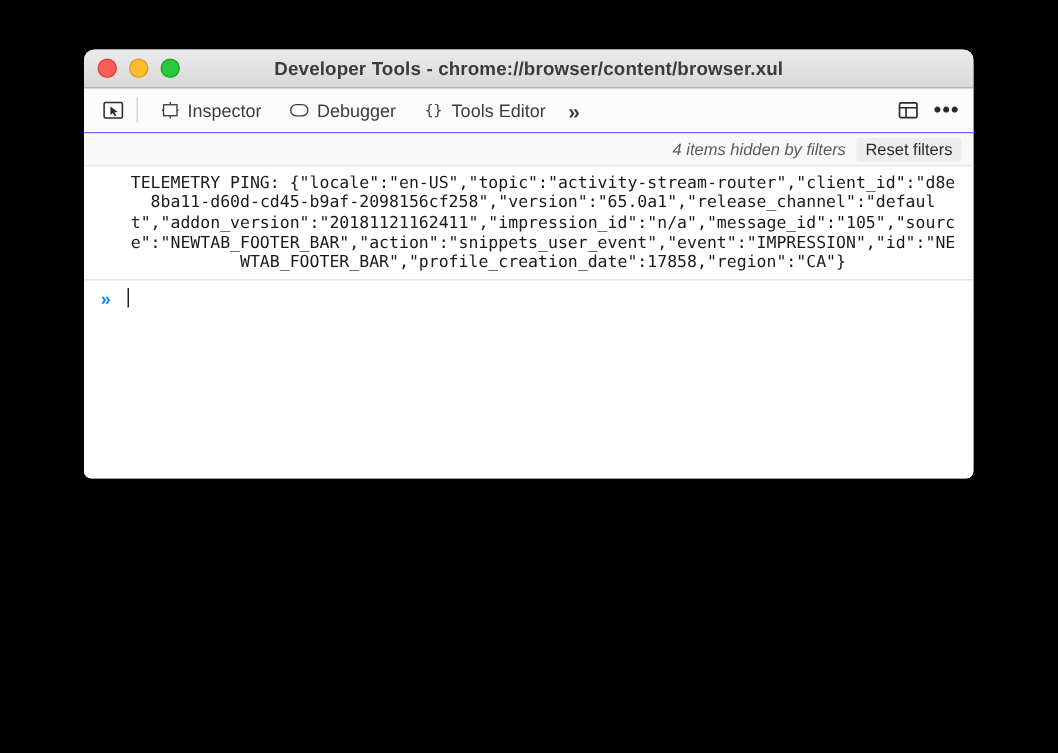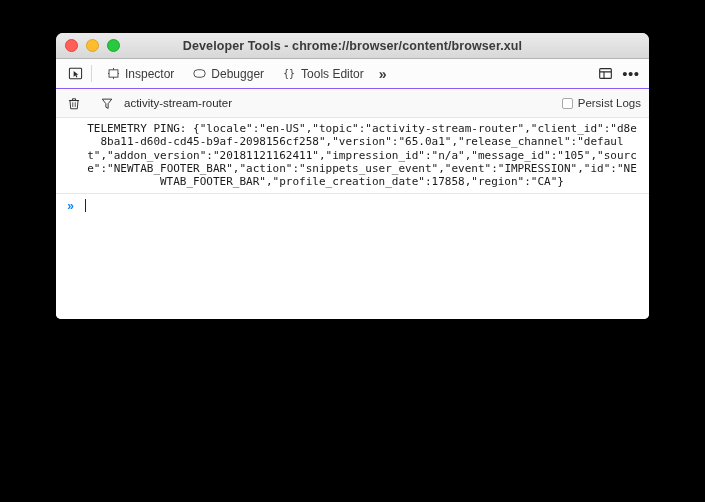--- a/index.html
+++ b/index.html
@@ -364,43 +364,25 @@
           <line x1="1.8" y1="6.2" x2="14.2" y2="6.2" stroke="#2b2b2b" stroke-width="1.2"></line>
           <line x1="6.4" y1="6.2" x2="6.4" y2="13.2" stroke="#2b2b2b" stroke-width="1.2"></line>
         </svg>
       </div>
       <div class="tb-btn">
         <span class="dots-glyph">•••</span>
       </div>
     </div>
   </div>
 
-  <div class="filterbar">
-    <div class="fb-btn">
-      <svg width="14" height="15" viewBox="0 0 16 16" aria-hidden="true">
-        <path d="M3.4 4.6 H12.6 L11.8 14 H4.2 Z" fill="none" stroke="#2b2b2b" stroke-width="1.05"></path>
-        <line x1="2.2" y1="4.6" x2="13.8" y2="4.6" stroke="#2b2b2b" stroke-width="1.05"></line>
-        <path d="M6.2 4.6 V2.6 H9.8 V4.6" fill="none" stroke="#2b2b2b" stroke-width="1.05"></path>
-        <line x1="6.6" y1="6.6" x2="6.6" y2="12" stroke="#2b2b2b" stroke-width="0.9"></line>
-        <line x1="9.4" y1="6.6" x2="9.4" y2="12" stroke="#2b2b2b" stroke-width="0.9"></line>
-      </svg>
-    </div>
-    <div class="vsep"></div>
-    <div class="fb-btn">
-      <svg width="14" height="15" viewBox="0 0 16 16" aria-hidden="true">
-        <path d="M2.6 3 H13.4 L9.3 8.2 V13.6 L6.7 12.1 V8.2 Z" fill="none" stroke="#2b2b2b" stroke-width="1.05" stroke-linejoin="round"></path>
-      </svg>
-    </div>
-    <input class="filter-input" type="text" value="activity-stream-router" style="">
-    <div class="persist">
-      <span class="checkbox"></span>
-      <span>Persist Logs</span>
-    </div>
+
+  <div class="noticebar">
+    <span class="notice-text">4 items hidden by filters</span>
+    <button class="reset-btn">Reset filters</button>
   </div>
-
 
   <div class="output">
     <div class="log-row">
       <div class="log-gutter"></div>
       <div class="log-message">TELEMETRY PING: {"locale":"en-US","topic":"activity-stream-router","client_id":"d8e8ba11-d60d-cd45-b9af-2098156cf258","version":"65.0a1","release_channel":"default","addon_version":"20181121162411","impression_id":"n/a","message_id":"105","source":"NEWTAB_FOOTER_BAR","action":"snippets_user_event","event":"IMPRESSION","id":"NEWTAB_FOOTER_BAR","profile_creation_date":17858,"region":"CA"}</div>
     </div>
     <div class="prompt-row">
       <span class="prompt-chev">»</span>
       <span class="prompt-caret"></span>
       <input class="prompt-input" type="text" value="" style="">

